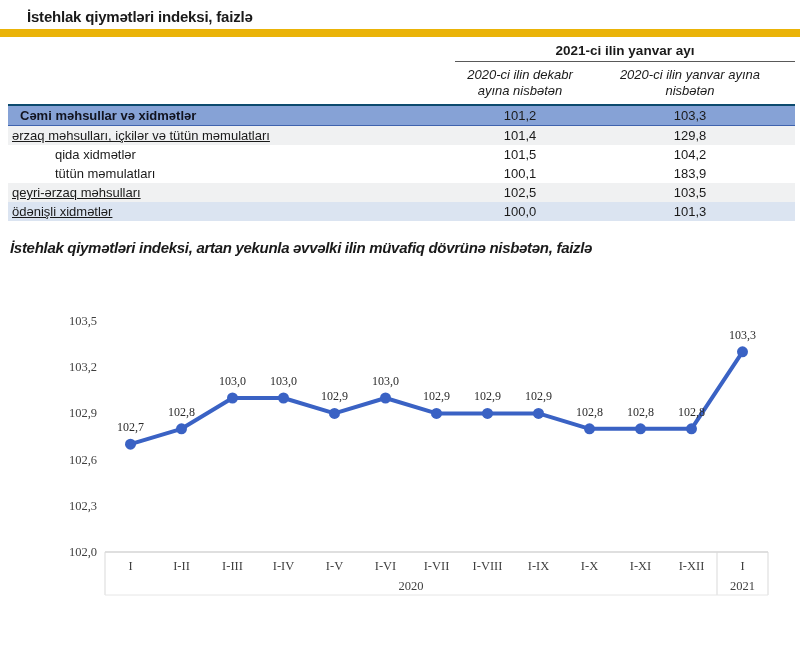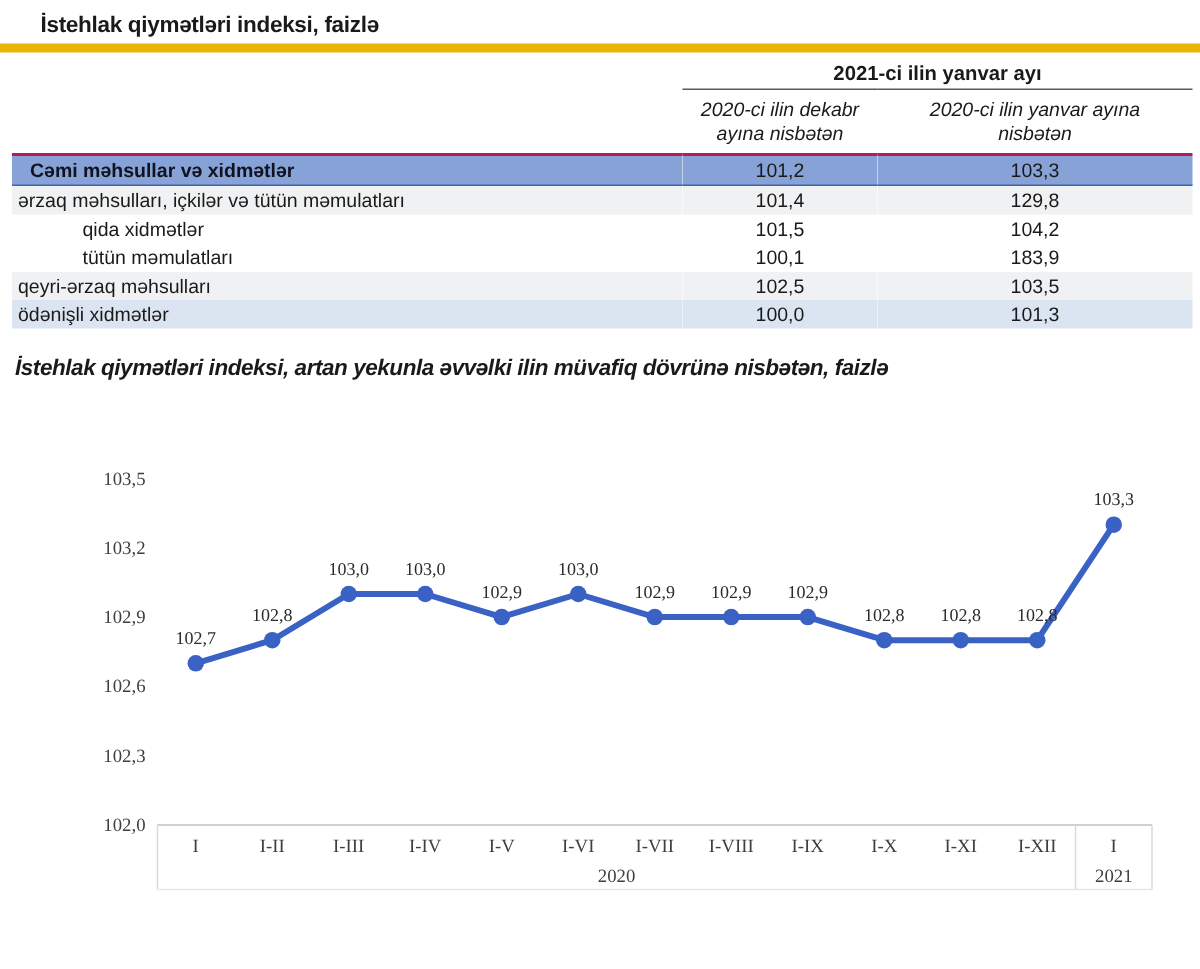--- a/index.html
+++ b/index.html
@@ -9,21 +9,21 @@
     background:#fff;
     font-family:"Liberation Sans",sans-serif;
     color:#1a1a1a;
     overflow:hidden;
   }
   
   .doc-title{
     margin:0;
     padding:8px 12px 4px 27px;
     font-size:15px;font-weight:bold;letter-spacing:-0.2px;
-    border-bottom:6px solid #eab308;
+    border-bottom:8px solid #eab308;
   }
   
   table.cpi{
     border-collapse:collapse;
     table-layout:fixed;
     margin-left:8px;
     width:787px;
     font-size:13px;
   }
   table.cpi col.c-label{width:447px;}
@@ -45,26 +45,26 @@
     line-height:1.2;
     font-size:13px;
   }
   tbody td{
     padding:2px 4px;
     line-height:15px;
     white-space:nowrap;
     overflow:hidden;
   }
   td.val{text-align:center;}
-  tr.row-total{background:#86a2d6;border-top:2px solid #be185d;border-bottom:1px solid #3f63ae;}
+  tr.row-total{background:#86a2d6;border-top:2px solid #0c4a6e;border-bottom:1px solid #3f63ae;}
   tr.row-total td.lbl{font-weight:bold;color:#11131f;}
   tr.row-stripe{background:#f0f1f2;}
   tr.row-blue{background:#dbe4f1;}
   td.lbl.ind0{padding-left:12px;}
-  td.lbl.ind1{}
+  td.lbl.ind1{text-decoration:underline;}
   td.lbl.ind2{padding-left:47px;}
   
   .chart-title{
     margin:18px 0 0 10px;
     font-size:15px;font-weight:bold;font-style:italic;
     letter-spacing:-0.3px;
   }
   .chart-wrap{margin-top:33px;}
   svg text{fill:#3f3f3f;}
   .ytick{font:12.5px "Liberation Serif",serif;}

